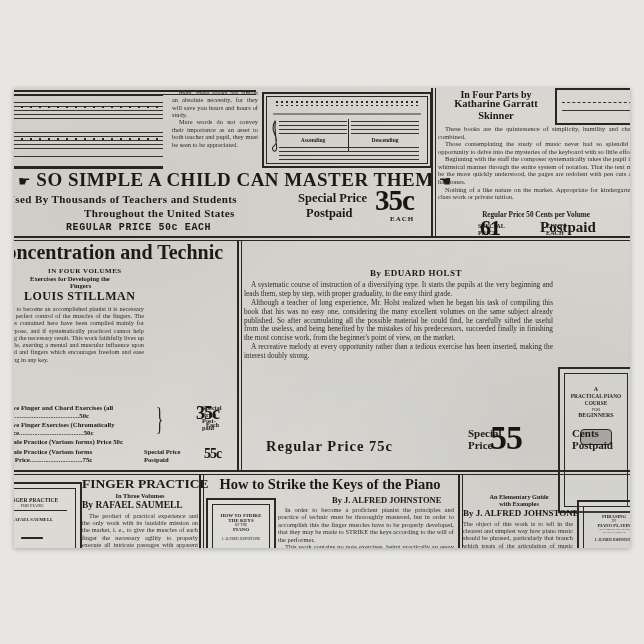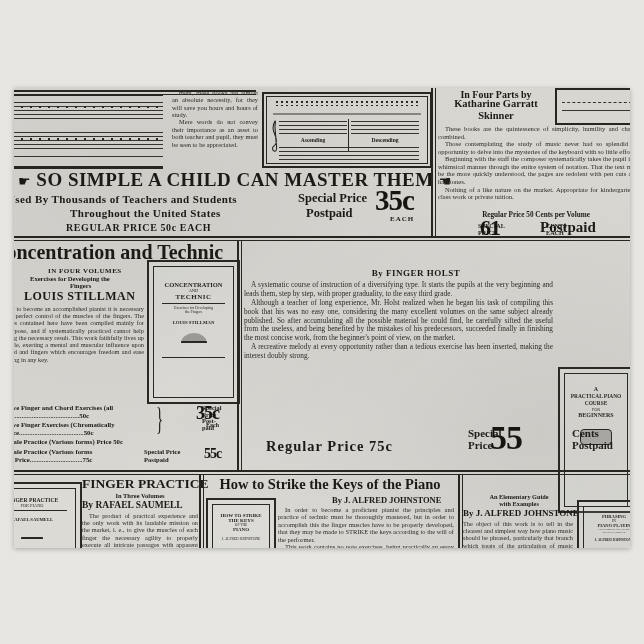--- a/index.html
+++ b/index.html
@@ -79,22 +79,22 @@
       </div>
     </div>
 
     <div class="abs b nw" style="left:4px;top:81px;width:416px;text-align:center;font-size:19px;letter-spacing:0.5px;">
       <span style="font-family:'DejaVu Sans',sans-serif;font-size:14px;">☛</span>
       <span>SO SIMPLE A CHILD CAN MASTER THEM</span>
       <span style="font-family:'DejaVu Sans',sans-serif;font-size:14px;">☚</span>
     </div>
 
     <div class="abs b nw" style="left:-7px;top:105px;font-size:11px;letter-spacing:0.4px;">Used By Thousands of Teachers and Students</div>
-    <div class="abs b nw" style="left:56px;top:119px;font-size:11px;letter-spacing:0.4px;">Throughout the United States</div>
-    <div class="abs b nw" style="left:52px;top:134px;font-size:10px;letter-spacing:0.6px;">REGULAR PRICE 50c EACH</div>
+    <div class="abs b nw" style="left:70px;top:119px;font-size:11px;letter-spacing:0.4px;">Throughout the United States</div>
+    <div class="abs b nw" style="left:52px;top:134px;font-size:10px;letter-spacing:0.6px;font-family:Liberation Mono, monospace;">REGULAR PRICE 50c EACH</div>
 
     <div class="abs" style="left:284px;top:100px;width:132px;height:46px;">
       <div class="abs b" style="left:0;top:3px;font-size:12.5px;">Special Price</div>
       <div class="abs b" style="left:8px;top:18px;font-size:12.5px;">Postpaid</div>
       <div class="abs bigprice" style="left:77px;top:-4px;font-size:29px;">35c</div>
       <div class="abs b" style="left:92px;top:27px;font-size:7px;letter-spacing:1px;">EACH</div>
     </div>
 
     <div class="vrule" style="left:417px;top:0;height:148px;"></div>
 
@@ -127,33 +127,20 @@
 
     <div class="hrule" style="left:0;top:148px;width:616px;"></div>
 
     <div class="abs b nw" style="left:-22px;top:153px;font-size:20px;">Concentration and Technic</div>
     <div class="abs b" style="left:34px;top:179px;font-size:7px;letter-spacing:0.5px;">IN FOUR VOLUMES</div>
     <div class="abs b" style="left:16px;top:187px;font-size:6.6px;">Exercises for Developing the</div>
     <div class="abs b" style="left:56px;top:194px;font-size:6.6px;">Fingers</div>
     <div class="abs b nw" style="left:10px;top:201px;font-size:12px;letter-spacing:0.5px;">LOUIS STILLMAN</div>
     <div class="abs tiny" style="left:-20px;top:217px;width:150px;font-size:6.3px;">In order to become an accomplished pianist it is necessary to have perfect control of the muscles of the fingers.  The exercises contained here have been compiled mainly for that purpose, and if systematically practiced cannot help but bring the necessary result.  This work faithfully lives up to its title, exerting a mental and muscular influence upon the mind and fingers which encourages freedom and ease in playing in any key.</div>
 
-    <div class="abs cover" style="left:133px;top:172px;width:89px;height:140px;">
-      <div class="inner">
-        <div style="margin-top:14px;font-size:6.5px;font-weight:bold;">CONCENTRATION</div>
-        <div style="font-size:4.5px;">AND</div>
-        <div style="font-size:7px;font-weight:bold;letter-spacing:0.5px;">TECHNIC</div>
-        <div class="rule"></div>
-        <div style="font-size:3.8px;">Exercises for Developing</div>
-        <div style="font-size:3.8px;">the Fingers</div>
-        <div style="margin-top:6px;font-size:4.8px;font-weight:bold;">LOUIS STILLMAN</div>
-        <div style="margin:8px auto 0;width:26px;height:8px;border-bottom:2px solid #2b2722;border-radius:50% 50% 0 0/100% 100% 0 0;background:rgba(43,39,34,0.35);"></div>
-        <div class="rule" style="margin-top:14px;"></div>
-      </div>
-    </div>
 
     <div class="abs" style="left:0;top:316px;width:223px;height:64px;">
       <div class="abs b nw" style="left:-14px;top:0;font-size:6.8px;">—Five Finger and Chord Exercises (all</div>
       <div class="abs b nw" style="left:-14px;top:8px;font-size:6.8px;">ice..........................................50c</div>
       <div class="abs b nw" style="left:-14px;top:17px;font-size:6.8px;">—Five Finger Exercises (Chromatically</div>
       <div class="abs b nw" style="left:-10px;top:25px;font-size:6.8px;">Price......................................50c</div>
       <div class="abs b nw" style="left:-14px;top:34px;font-size:6.8px;">—Scale Practice (Various forms) Price 50c</div>
       <div class="abs brace" style="left:142px;top:8px;font-size:15px;">}</div>
       <div class="abs stack" style="left:152px;top:1px;font-size:6.4px;">
         <span class="covline">Special</span>
@@ -165,21 +152,21 @@
       <div class="abs b" style="left:192px;top:18px;font-size:6px;">Each</div>
       <div class="abs b nw" style="left:-14px;top:44px;font-size:6.8px;">—Scale Practice  (Various forms</div>
       <div class="abs b nw" style="left:-10px;top:52px;font-size:6.8px;">ed) Price...............................75c</div>
       <div class="abs b nw" style="left:130px;top:44px;font-size:6.6px;">Special Price</div>
       <div class="abs b nw" style="left:130px;top:52px;font-size:6.6px;">Postpaid</div>
       <div class="abs bigprice" style="left:190px;top:42px;font-size:14px;">55c</div>
     </div>
 
     <div class="vrule" style="left:223px;top:152px;height:230px;"></div>
 
-    <div class="abs b c" style="left:232px;top:180px;width:340px;font-size:9px;letter-spacing:0.5px;">By FINGER HOLST</div>
+    <div class="abs b c" style="left:232px;top:180px;width:340px;font-size:9px;letter-spacing:0.5px;">By EDUARD HOLST</div>
     <div class="abs tiny" style="left:230px;top:193px;width:390px;font-size:7.3px;line-height:1.22;">
       <div style="float:right;width:76px;height:146px;margin:86px 0 0 5px;position:relative;">
         <div class="cover" style="position:absolute;inset:0;">
           <div class="inner">
             <div style="margin-top:12px;font-size:6px;font-weight:bold;">A</div>
             <div style="font-size:5.4px;font-weight:bold;">PRACTICAL PIANO COURSE</div>
             <div style="font-size:4.4px;">FOR</div>
             <div style="font-size:6px;font-weight:bold;">BEGINNERS</div>
             <div style="margin:10px auto 0;width:30px;height:14px;border:1px solid #2b2722;border-radius:4px;background:rgba(43,39,34,0.25);"></div>
           </div>

